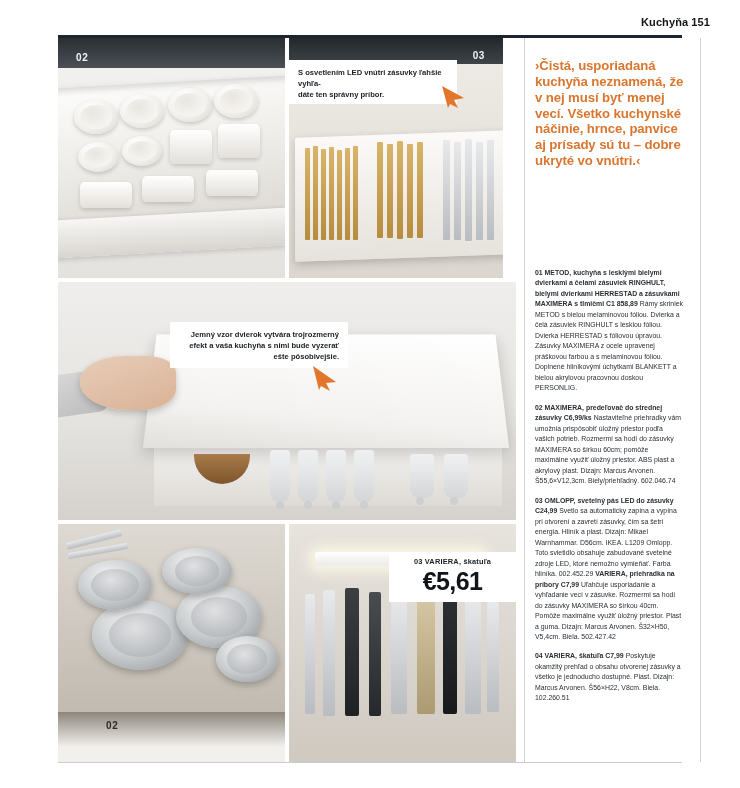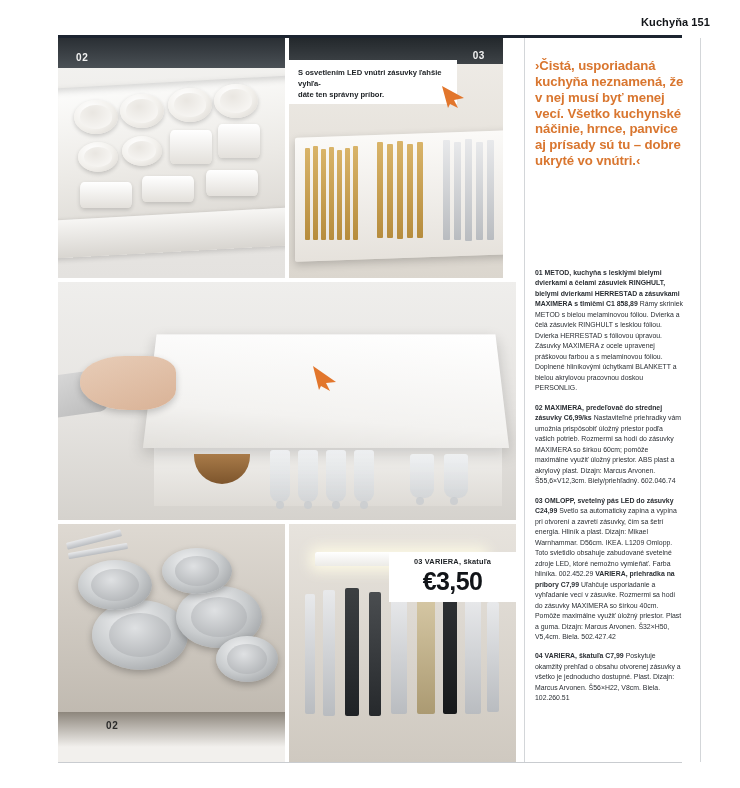--- a/index.html
+++ b/index.html
@@ -281,20 +281,21 @@
     <div class="p3-hand"></div>
     <div class="p3-bowl"></div>
     <div class="glass" style="left:212px;top:168px;"></div>
     <div class="glass" style="left:240px;top:168px;"></div>
     <div class="glass" style="left:268px;top:168px;"></div>
     <div class="glass" style="left:296px;top:168px;"></div>
     <div class="glass" style="left:352px;top:172px;height:44px;width:24px;"></div>
     <div class="glass" style="left:386px;top:172px;height:44px;width:24px;"></div>
   </div>
 
+  <div class="callout c2">Jemný vzor dvierok vytvára trojrozmerný efekt a vaša kuchyňa s nimi bude vyzerať ešte pôsobivejšie.</div>
   <svg class="arrow-svg" style="left:310px;top:364px;" width="30" height="28" viewBox="0 0 30 28">
     <path d="M3 2 L26 18 L16 19 L20 27 L11 22 L9 26 Z" fill="#e2762c"></path>
   </svg>
 
   <div class="tile photo-4">
     <div class="pot" style="left:34px;top:76px;width:96px;height:70px;">
         <i></i>
       </div>
     <div class="pot" style="left:118px;top:62px;width:86px;height:62px;">
         <i></i>
@@ -322,21 +323,21 @@
     <div class="util" style="left:80px;top:68px;width:12px;height:124px;background:linear-gradient(180deg,#4a4d50,#26292c);"></div>
     <div class="util steel" style="left:102px;top:72px;width:16px;height:118px;"></div>
     <div class="util" style="left:128px;top:70px;width:18px;height:120px;background:linear-gradient(180deg,#d7c9a6,#ab9a72);"></div>
     <div class="util" style="left:154px;top:66px;width:14px;height:124px;background:linear-gradient(180deg,#2f3235,#17191b);"></div>
     <div class="util steel" style="left:176px;top:74px;width:16px;height:116px;"></div>
     <div class="util steel" style="left:198px;top:78px;width:12px;height:110px;"></div>
   </div>
 
   <div class="price-box">
     <div class="price-label">03 VARIERA, škatuľa</div>
-    <div class="price-value">€3,50</div>
+    <div class="price-value">€5,61</div>
   </div>
 
   <div class="quote">›Čistá, usporiadaná kuchyňa nezname­ná, že v nej musí byť menej vecí. Všetko kuchynské náčinie, hrnce, panvice aj prísady sú tu – dobre ukryté vo vnútri.‹</div>
 
   <div class="copy">
     <p>
       <b>01 METOD, kuchyňa s lesklými bielymi dvierkami a čelami zásuviek RINGHULT, bielymi dvierkami HERRESTAD a zásuvkami MAXIMERA s tlmičmi C1 858,89</b>
       <span>Rámy skriniek METOD s bielou melaminovou fóliou. Dvierka a čelá zásuviek RINGHULT s lesklou fóliou. Dvierka HERRESTAD s fóliovou úpravou. Zásuvky MAXIMERA z ocele upravenej práškovou farbou a s melaminovou fóliou. Doplnené hliníkovými úchytkami BLANKETT a bielou akrylovou pracovnou doskou PERSONLIG.</span>
     </p>
     <p>

